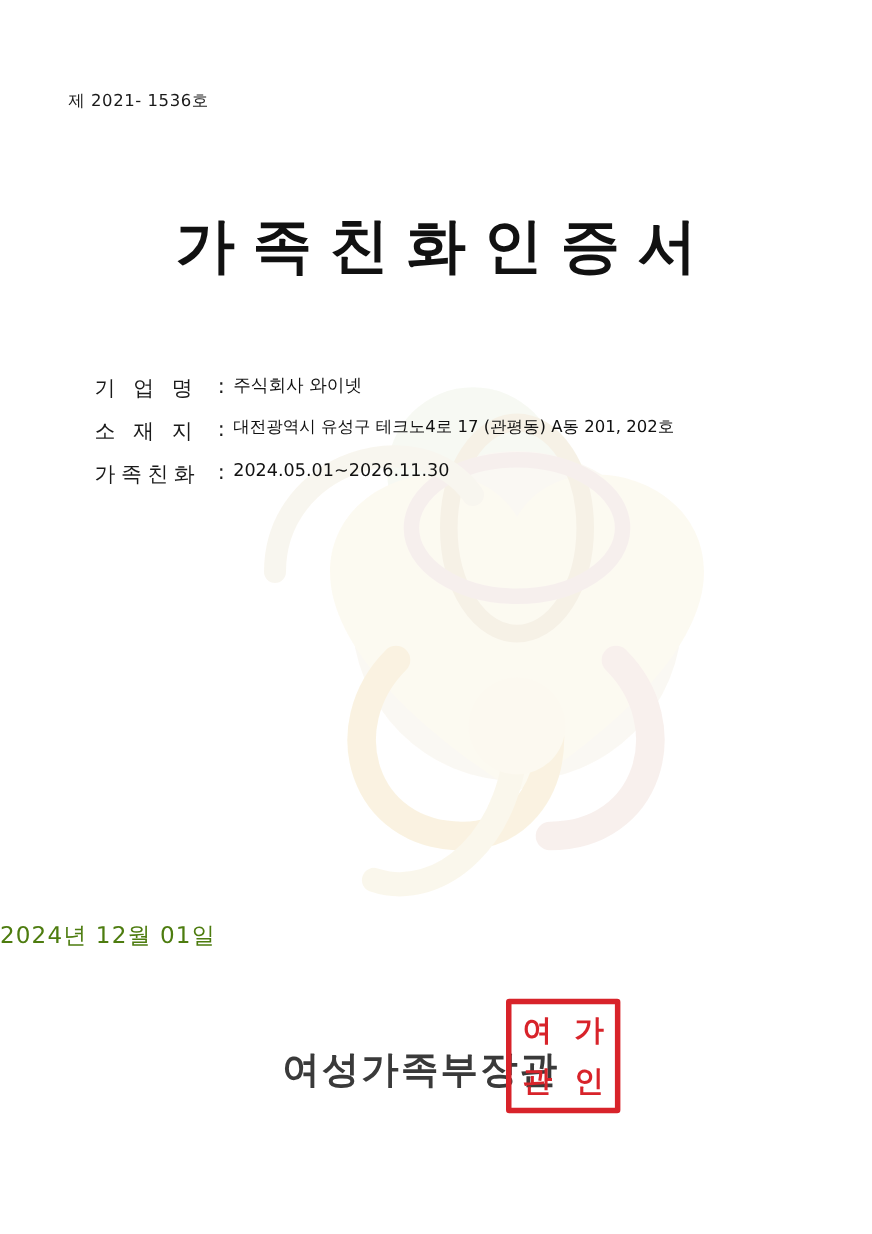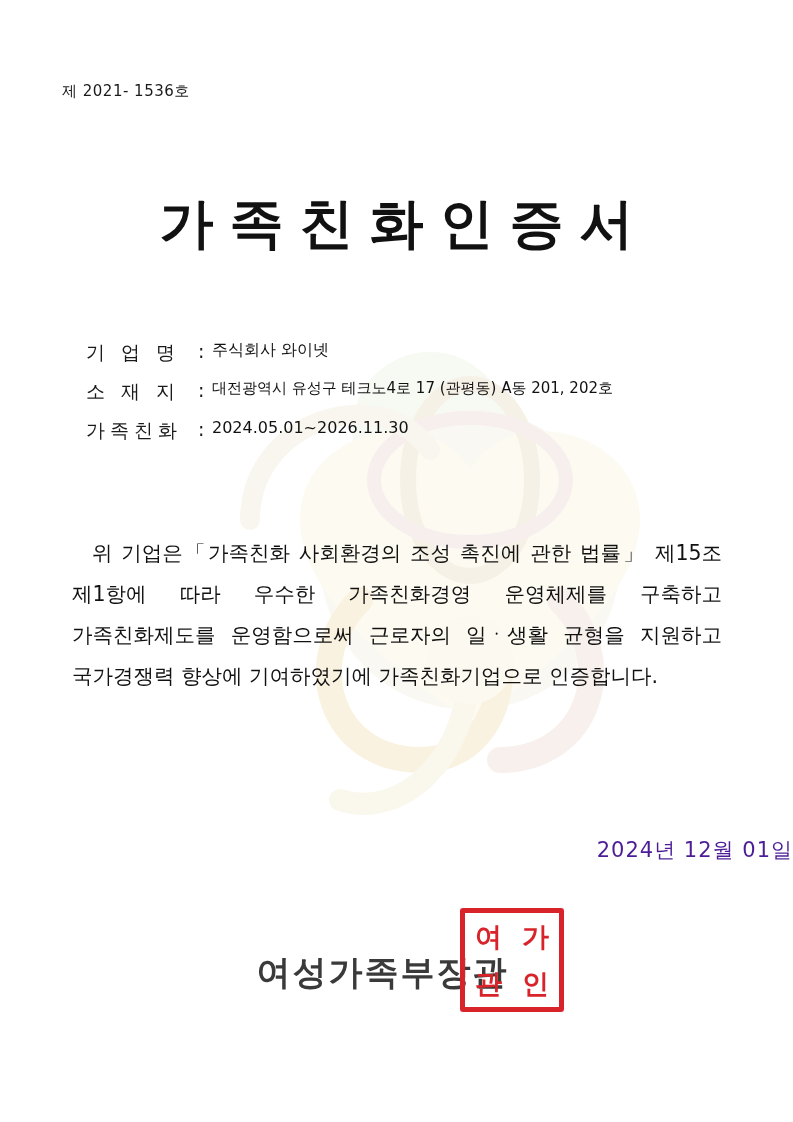--- a/index.html
+++ b/index.html
@@ -109,24 +109,24 @@
     display: inline-block;
     width: 20px;
   }
 
   
   .issue-date {
     position: absolute;
     left: 0;
     right: 0;
     top: 836px;
-    text-align: right;
+    text-align: left;
     font-size: 21px;
     letter-spacing: 1px;
-    color: #4c1d95;
+    color: #4d7c0f;
     z-index: 2;
   }
 
   
   .issuer-wrap {
     position: absolute;
     left: 0;
     right: 0;
     top: 938px;
     text-align: center;
@@ -211,23 +211,20 @@
     </div>
 
     <div class="field-row">
       <span class="field-label">가족친화</span>
       <span class="field-colon">:</span>
       <span class="field-value">2024.05.01~2026.11.30</span>
     </div>
 
   </div>
 
-  <div class="body-text">
-    <span class="indent"></span><span>위 기업은「가족친화 사회환경의 조성 촉진에 관한 법률」 제15조 제1항에 따라 우수한 가족친화경영 운영체제를 구축하고 가족친화제도를 운영함으로써 근로자의 일ㆍ생활 균형을 지원하고 국가경쟁력 향상에 기여하였기에 가족친화기업으로 인증합니다.</span>
-  </div>
 
   <div class="issue-date">2024년 12월 01일</div>
 
   <div class="issuer-wrap">
     <span class="issuer-name">여성가족부장관</span>
   </div>
 
   <div class="seal">
     <div class="seal-box">
       <span class="seal-ch">여</span>

